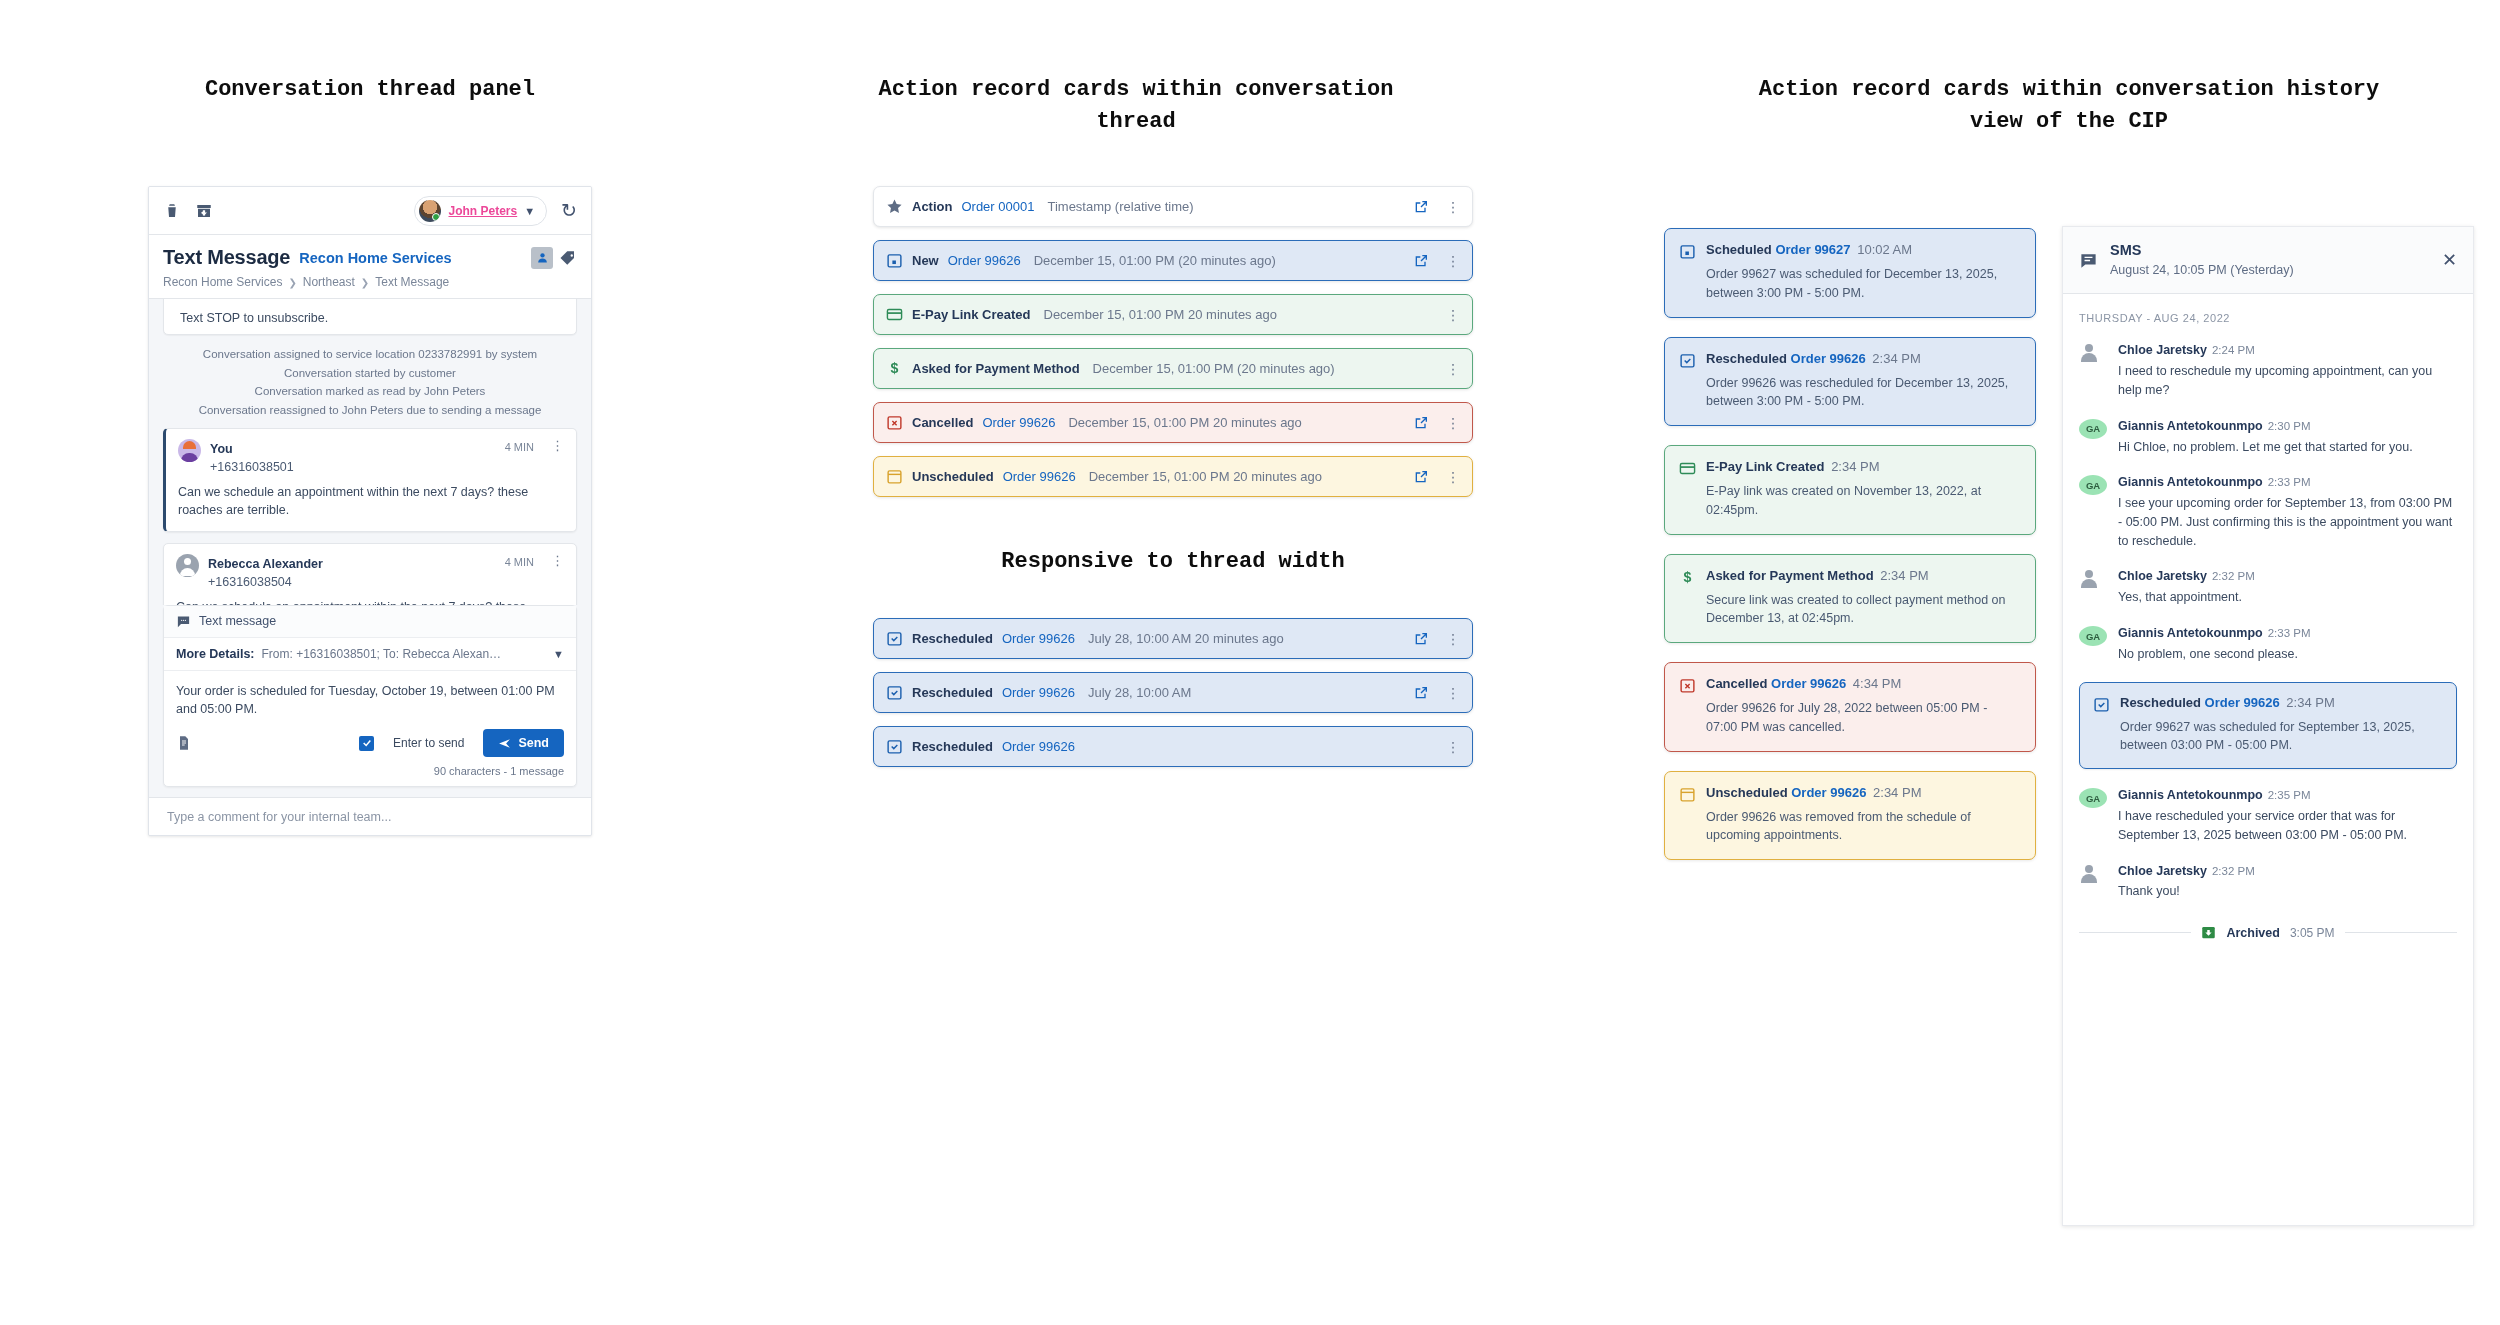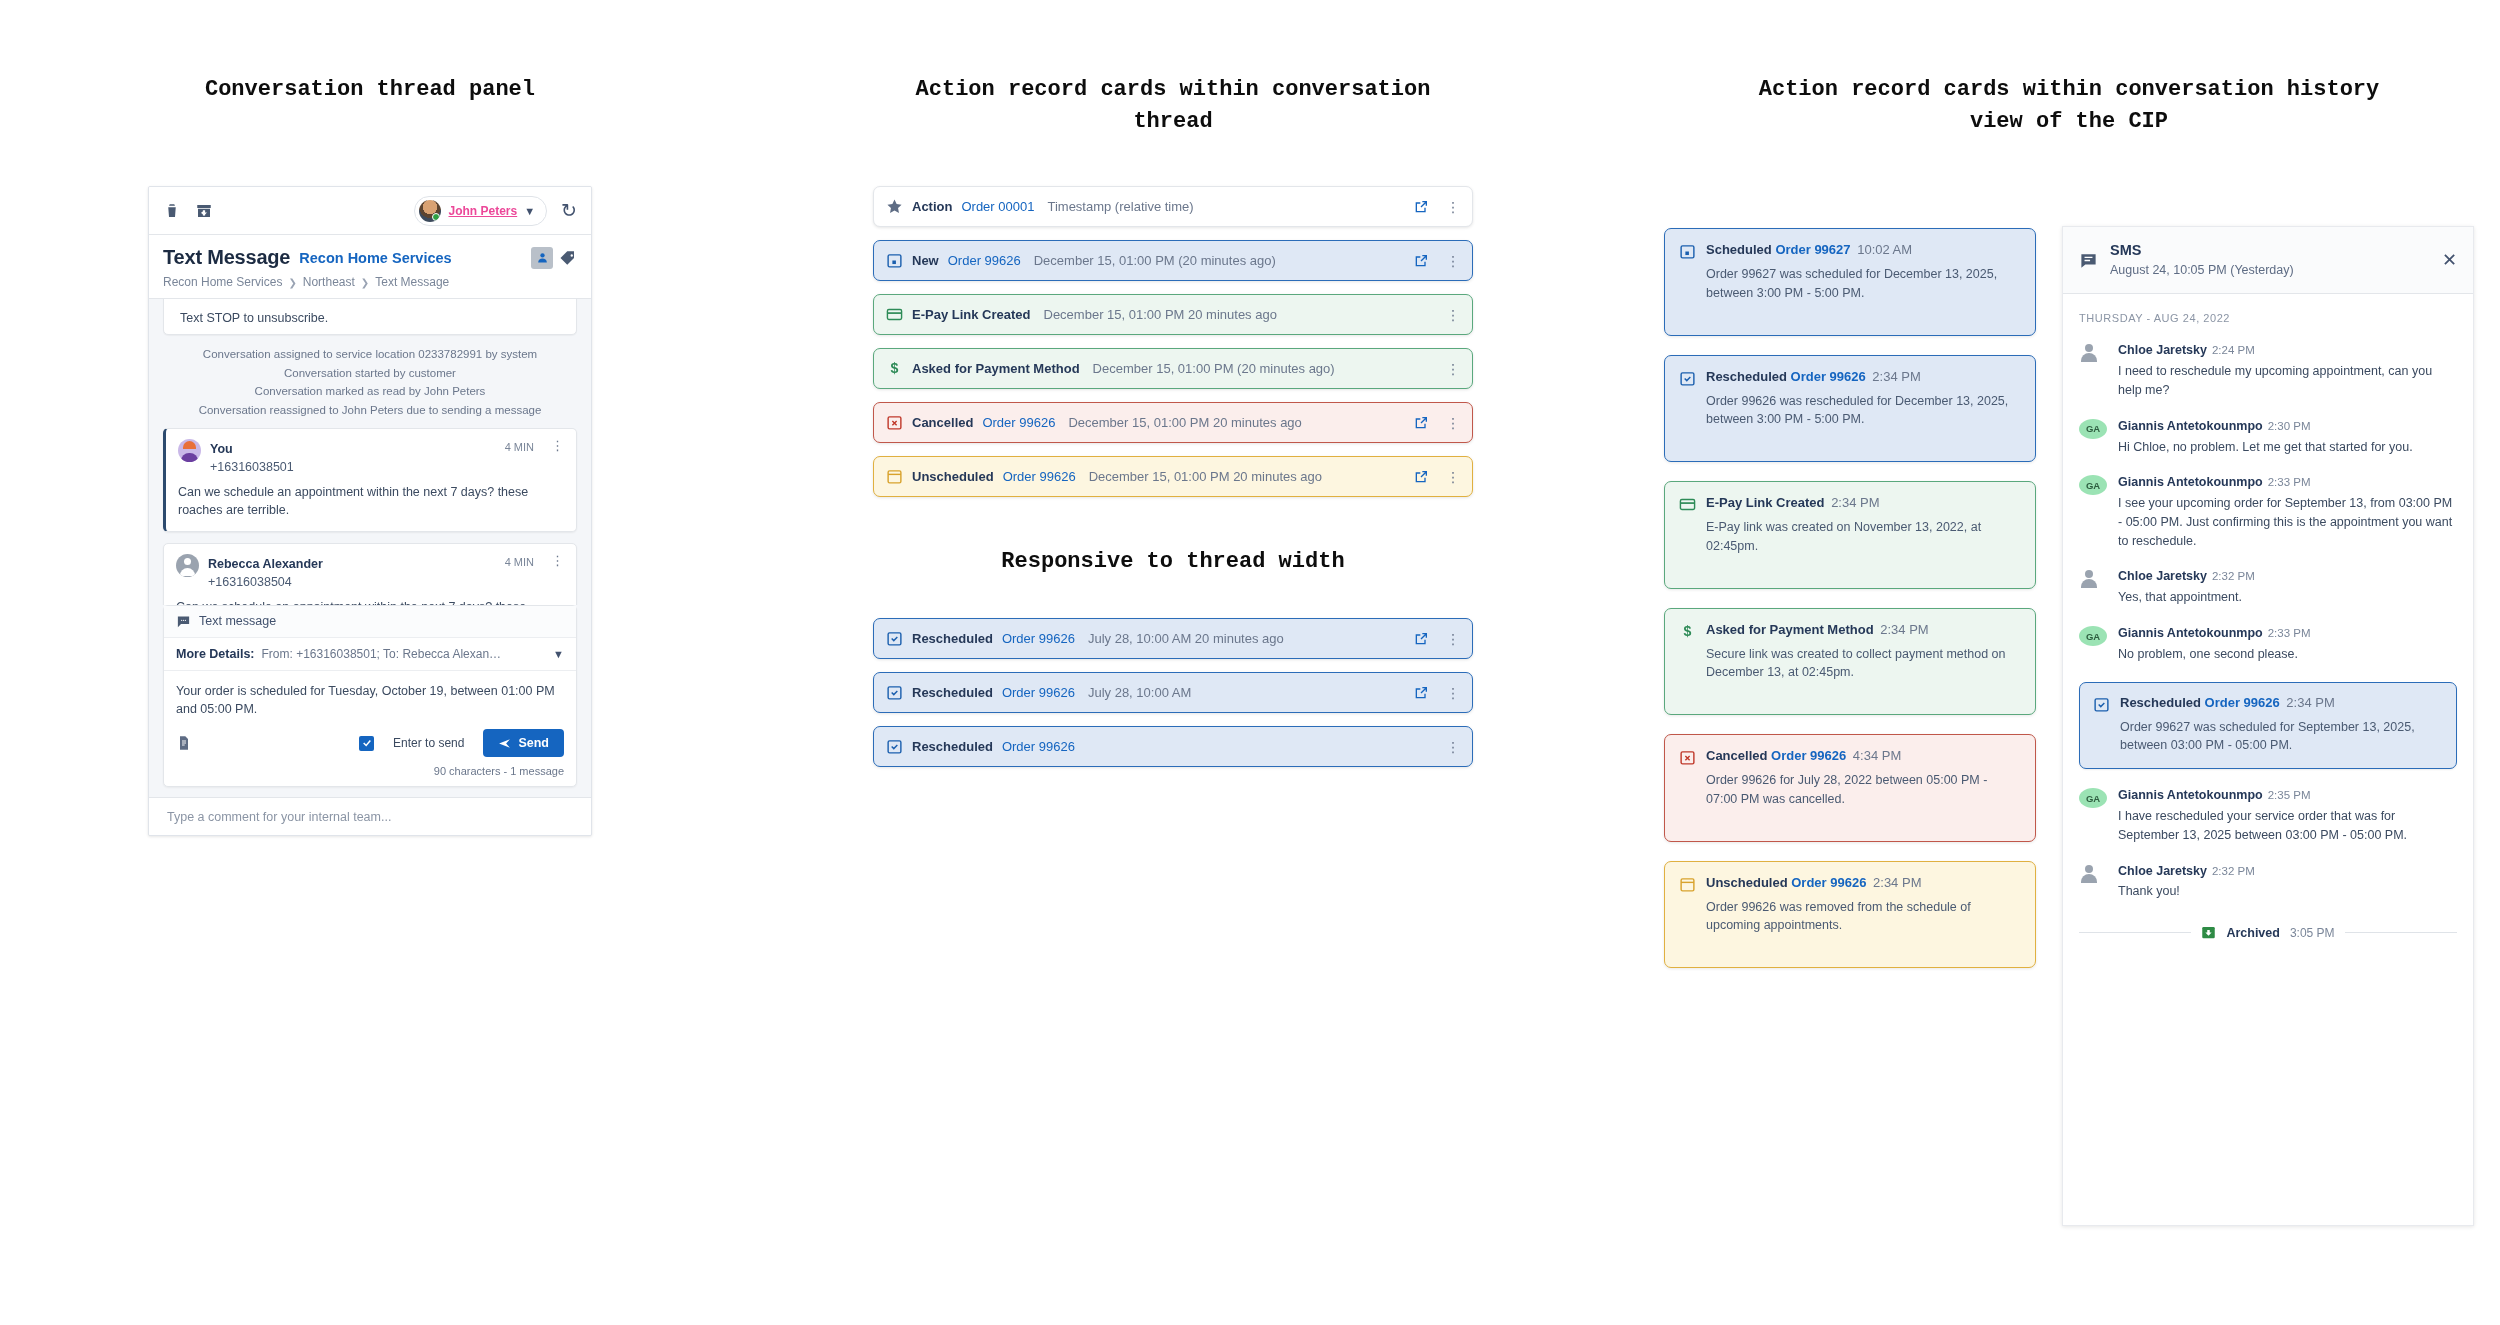--- a/index.html
+++ b/index.html
@@ -165,21 +165,21 @@
 
   .mid-sub-head {
     text-align:center; font-family:"Liberation Mono", monospace;
     font-weight:700; font-size:22px; color:#0d0d0d;
     margin:52px 0 44px;
   }
 
   
   .cip-col { position:absolute; left:1664px; top:228px; width:372px; }
   .cip-card {
-    border-radius:7px; padding:13px 14px 32px; margin-bottom:19px;
+    border-radius:7px; padding:13px 14px 14px; margin-bottom:19px;
     box-shadow:0 1px 3px rgba(0,0,0,.09);
   }
   .cip-head { display:flex; align-items:flex-start; gap:10px; }
   .cip-head .ic { width:17px; height:17px; flex:none; display:block; margin-top:1px; }
   .cip-line1 { font-size:13px; line-height:1.3; }
   .cip-line1 .t { font-weight:700; color:#253858; }
   .cip-line1 .o { color:#1565c0; font-weight:700; }
   .cip-line1 .tm { color:#6b778c; font-weight:400; margin-left:3px; }
   .cip-desc { font-size:12.5px; color:#4a5a72; line-height:1.5; margin-top:5px; }
   .cip-indent { padding-left:27px; }
@@ -230,21 +230,21 @@
   .archived-row { display:flex; align-items:center; gap:10px; margin-top:24px; }
   .arch-line { flex:1; height:1px; background:#dfe3e8; }
   .arch-ic { width:15px; height:15px; display:block; flex:none; }
   .arch-txt { font-size:12.5px; font-weight:700; color:#253858; }
   .arch-tm { font-size:12px; color:#7a8699; }
 </style>
 </head>
 <body>
 
 <div class="col-heading" style="left:148px; top:74px; width:444px;">Conversation thread panel</div>
-<div class="col-heading" style="left:873px; top:74px; width:600px;">Action record cards within conversation thread</div>
+<div class="col-heading" style="left:836px; top:74px; width:600px;">Action record cards within conversation thread</div>
 <div class="col-heading" style="left:1664px; top:74px; width:810px; white-space:pre-line;">Action record cards within conversation history
 view of the CIP</div>
 
 <div class="left-panel">
 
   <div class="lp-toolbar">
     <svg class="tb-icon" viewBox="0 0 24 24" fill="#4a5a72">
       <path d="M7 7h10l-1 13H8L7 7zm2-4h6l1 2H8l1-2z"></path>
     </svg>
     <svg class="tb-icon" viewBox="0 0 24 24" fill="#4a5a72">

